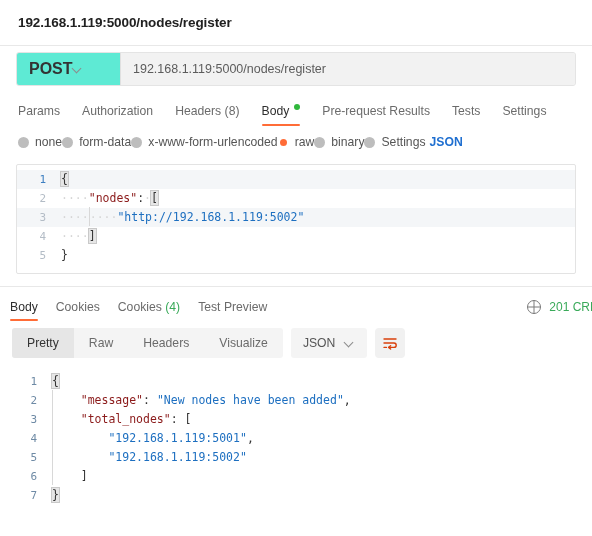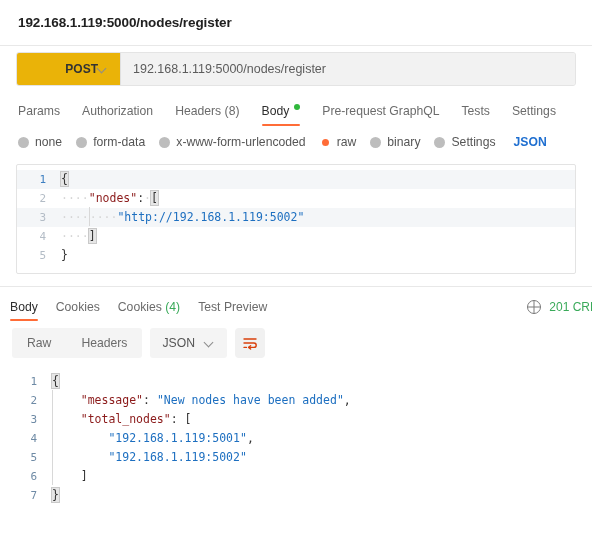--- a/index.html
+++ b/index.html
@@ -55,29 +55,29 @@
     width: 100%;
     height: 34px;
     border: 1px solid #e4e4e4;
     border-radius: 3px;
     background: #f2f2f2;
     overflow: hidden;
   }
   .method-select {
     display: flex;
     align-items: center;
-    justify-content: flex-end;
+    justify-content: flex-start;
     width: 104px;
     padding: 0 12px;
     border-right: 1px solid #e0e0e0;
-    font-size: 12px;
+    font-size: 16px;
     font-weight: bold;
     color: #333333;
     cursor: pointer;
-    background: #eab308;
+    background: #5eead4;
   }
   .chev {
     width: 10px;
     height: 10px;
     display: inline-block;
     position: relative;
   }
   .chev::after {
     content: "";
     position: absolute;
@@ -135,21 +135,20 @@
     background: #30b83c;
     display: inline-block;
   }
 
   
   .body-types {
     flex: 0 0 32px;
     display: flex;
     align-items: center;
     padding: 0 18px;
-    gap: 14px;
     font-size: 12.2px;
     color: #555555;
     text-align: center;
   }
   .bt {
     display: flex;
     align-items: center;
     gap: 6px;
     cursor: pointer;
     white-space: nowrap;
@@ -386,21 +385,21 @@
       <span>Authorization</span>
     </div>
     <div class="rtab">
       <span>Headers (8)</span>
     </div>
     <div class="rtab active">
       <span>Body</span>
       <span class="dot-green"></span>
     </div>
     <div class="rtab">
-      <span>Pre-request GraphQL</span>
+      <span>Pre-request Results</span>
     </div>
     <div class="rtab">
       <span>Tests</span>
     </div>
     <div class="rtab">
       <span>Settings</span>
     </div>
   </div>
 
   <div class="body-types">
@@ -480,25 +479,31 @@
     </div>
 
     <div class="status-area">
       <span class="globe"></span>
       <span class="status-code">201 CRE</span>
     </div>
   </div>
 
   <div class="res-toolbar">
     <div class="seg">
+      <div class="seg-item active">
+        <span>Pretty</span>
+      </div>
       <div class="seg-item">
         <span>Raw</span>
       </div>
       <div class="seg-item">
         <span>Headers</span>
+      </div>
+      <div class="seg-item">
+        <span>Visualize</span>
       </div>
     </div>
 
     <div class="fmt-select">
       <span>JSON</span>
       <span class="chev"></span>
     </div>
 
     <div class="wrap-btn">
       <svg width="16" height="16" viewBox="0 0 16 16">

